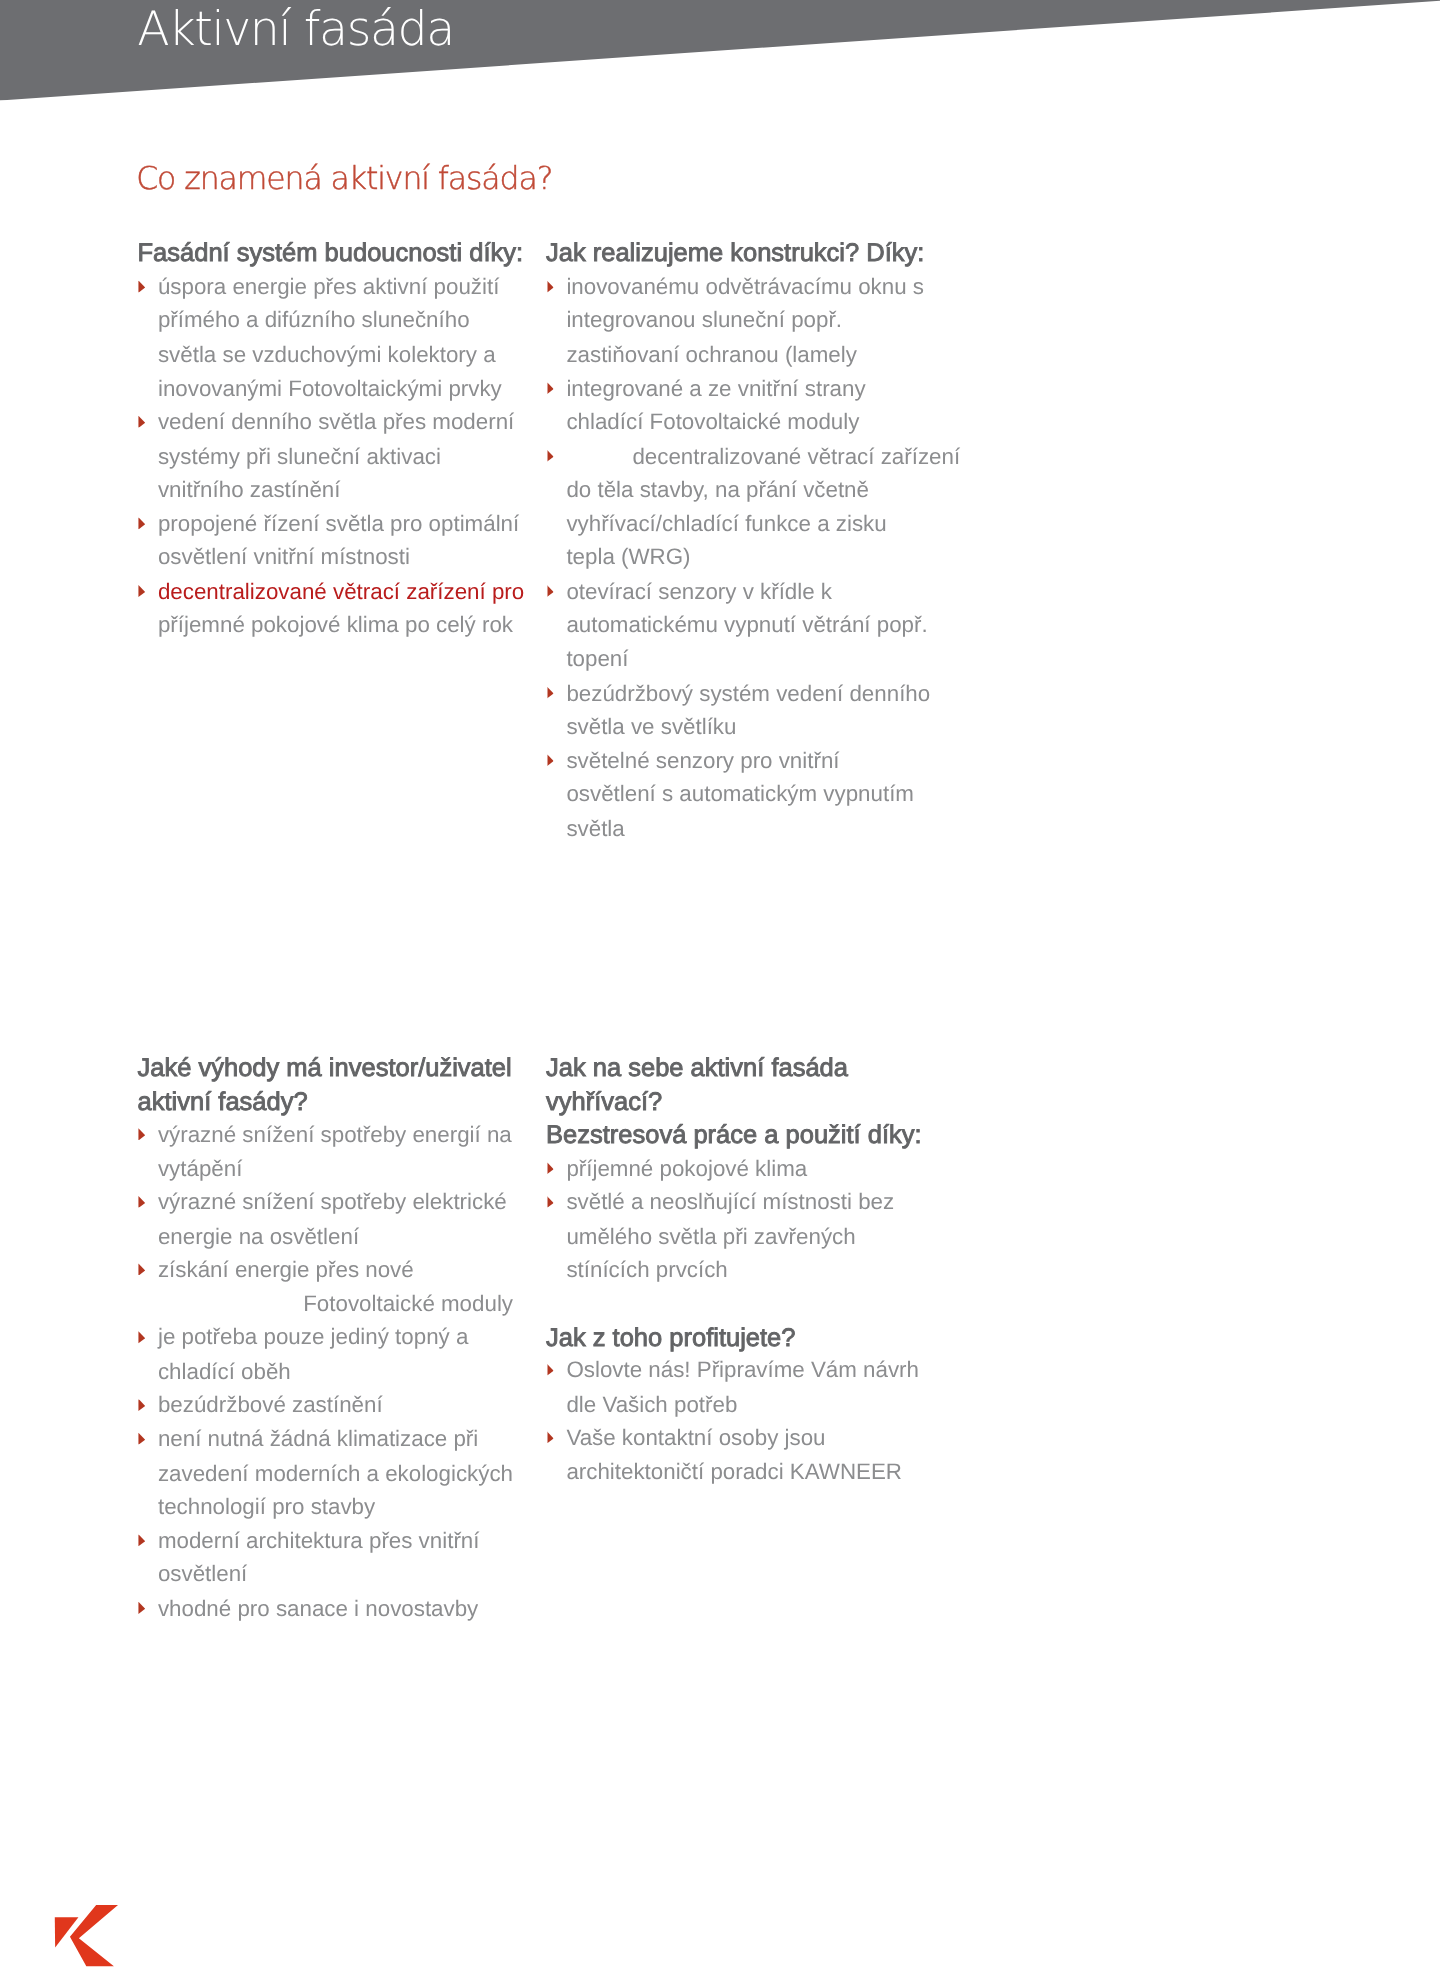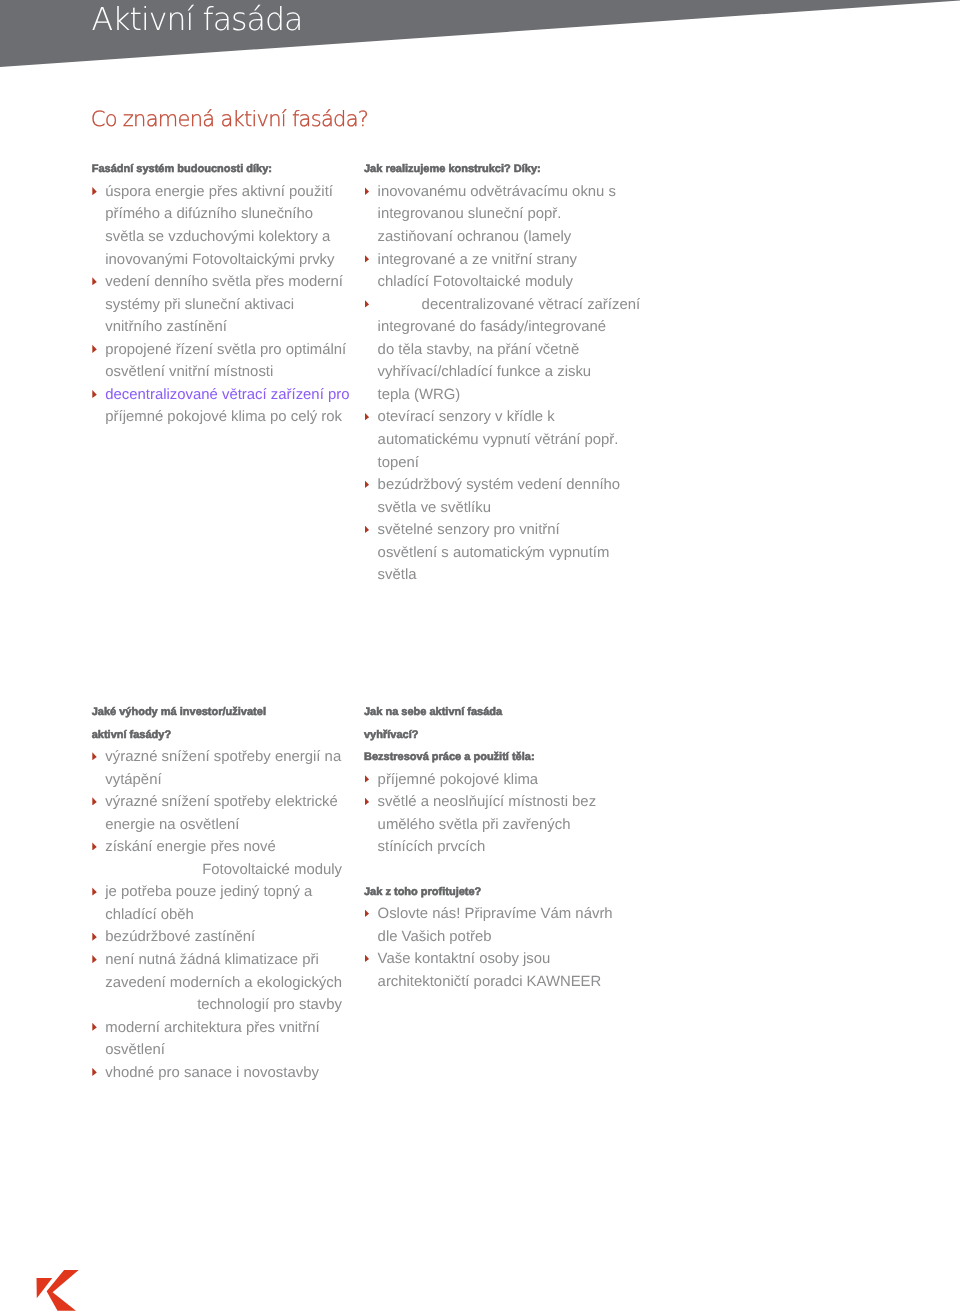--- a/index.html
+++ b/index.html
@@ -25,21 +25,21 @@
   
   .section-title { position:absolute; left:90.8px; top:106.8px;
     font-family:"DejaVu Sans", sans-serif;
     font-size:21px; font-weight:200; color:#c04a37;
     -webkit-text-stroke:0.3px #c04a37;
     letter-spacing:-0.73px; white-space:nowrap; line-height:24px; }
 
   
   .col { position:absolute; font-size:14.9px; color:#8c8d8f; }
   .ln  { height:22.55px; line-height:22.55px; white-space:nowrap; }
-  .hd .ln { font-size:11px; font-weight:700; color:#636466;
+  .hd .ln { font-size:17px; font-weight:400; color:#636466;
             -webkit-text-stroke:0.6px #636466; }
   .hd { margin-bottom:0px; }
   ul.bullets { list-style:none; margin:0; padding:0; }
   ul.bullets li { position:relative; padding-left:13.6px; }
   .tri { position:absolute; left:0.6px; top:6.1px; width:4.5px; height:8.1px;
      background:#b23620;
      clip-path:polygon(0 0, 100% 58%, 0 100%); }
 
   
   .logo { position:absolute; left:35px; top:1269.8px; width:46.5px; height:46.5px; }
@@ -72,21 +72,21 @@
           <div class="ln" style="color: rgb(140, 141, 143);">systémy při sluneční aktivaci</div>
           <div class="ln" style="color: rgb(140, 141, 143);">vnitřního zastínění</div>
         </li>
         <li>
           <span class="tri" style="background: rgb(178, 54, 32);"></span>
           <div class="ln" style="color: rgb(140, 141, 143);">propojené řízení světla pro optimální</div>
           <div class="ln" style="color: rgb(140, 141, 143);">osvětlení vnitřní místnosti</div>
         </li>
         <li>
           <span class="tri" style="background: rgb(178, 54, 32);"></span>
-          <div class="ln" style="color: #8b5cf6;">decentralizované větrací zařízení pro</div>
+          <div class="ln" style="color: #b91c1c;">decentralizované větrací zařízení pro</div>
           <div class="ln" style="color: rgb(140, 141, 143);">příjemné pokojové klima po celý rok</div>
         </li>
       </ul>
   </div>
 
   <div class="col" style="left:364px; top:158.4px;">
     <div class="hd">
         <div class="ln" style="color: rgb(99, 100, 102);">Jak realizujeme konstrukci? Díky:</div>
       </div>
     <ul class="bullets">
@@ -97,21 +97,20 @@
           <div class="ln" style="color: rgb(140, 141, 143);">zastiňovaní ochranou (lamely</div>
         </li>
         <li>
           <span class="tri" style="background: rgb(178, 54, 32);"></span>
           <div class="ln" style="color: rgb(140, 141, 143);">integrované a ze vnitřní strany</div>
           <div class="ln" style="color: rgb(140, 141, 143);">chladící Fotovoltaické moduly</div>
         </li>
         <li>
           <span class="tri" style="background: rgb(178, 54, 32);"></span>
           <div class="ln" style="color: rgb(140, 141, 143); margin-left: 44px;">decentralizované větrací zařízení</div>
-          <div class="ln" style="color: rgb(140, 141, 143);">integrované do fasády/integrované</div>
           <div class="ln" style="color: rgb(140, 141, 143);">do těla stavby, na přání včetně</div>
           <div class="ln" style="color: rgb(140, 141, 143);">vyhřívací/chladící funkce a zisku</div>
           <div class="ln" style="color: rgb(140, 141, 143);">tepla (WRG)</div>
         </li>
         <li>
           <span class="tri" style="background: rgb(178, 54, 32);"></span>
           <div class="ln" style="color: rgb(140, 141, 143);">otevírací senzory v křídle k</div>
           <div class="ln" style="color: rgb(140, 141, 143);">automatickému vypnutí větrání popř.</div>
           <div class="ln" style="color: rgb(140, 141, 143);">topení</div>
         </li>
@@ -156,41 +155,41 @@
           <div class="ln" style="color: rgb(140, 141, 143);">chladící oběh</div>
         </li>
         <li>
           <span class="tri" style="background: rgb(178, 54, 32);"></span>
           <div class="ln" style="color: rgb(140, 141, 143);">bezúdržbové zastínění</div>
         </li>
         <li>
           <span class="tri" style="background: rgb(178, 54, 32);"></span>
           <div class="ln" style="color: rgb(140, 141, 143);">není nutná žádná klimatizace při</div>
           <div class="ln" style="color: rgb(140, 141, 143);">zavedení moderních a ekologických</div>
-          <div class="ln" style="color: rgb(140, 141, 143); text-align: right;">technologií pro stavby</div>
+          <div class="ln" style="color: rgb(140, 141, 143);">technologií pro stavby</div>
         </li>
         <li>
           <span class="tri" style="background: rgb(178, 54, 32);"></span>
           <div class="ln" style="color: rgb(140, 141, 143);">moderní architektura přes vnitřní</div>
           <div class="ln" style="color: rgb(140, 141, 143);">osvětlení</div>
         </li>
         <li>
           <span class="tri" style="background: rgb(178, 54, 32);"></span>
           <div class="ln" style="color: rgb(140, 141, 143);">vhodné pro sanace i novostavby</div>
         </li>
       </ul>
   </div>
 
   <div class="col" style="left:364px; top:701px;">
     <div class="hd">
         <div class="ln" style="color: rgb(99, 100, 102);">Jak na sebe aktivní fasáda</div>
         <div class="ln" style="color: rgb(99, 100, 102);">vyhřívací?</div>
       </div>
     <div class="hd">
-        <div class="ln" style="color: rgb(99, 100, 102);">Bezstresová práce a použití těla:</div>
+        <div class="ln" style="color: rgb(99, 100, 102);">Bezstresová práce a použití díky:</div>
       </div>
     <ul class="bullets">
         <li>
           <span class="tri" style="background: rgb(178, 54, 32);"></span>
           <div class="ln" style="color: rgb(140, 141, 143);">příjemné pokojové klima</div>
         </li>
         <li>
           <span class="tri" style="background: rgb(178, 54, 32);"></span>
           <div class="ln" style="color: rgb(140, 141, 143);">světlé a neoslňující místnosti bez</div>
           <div class="ln" style="color: rgb(140, 141, 143);">umělého světla při zavřených</div>

